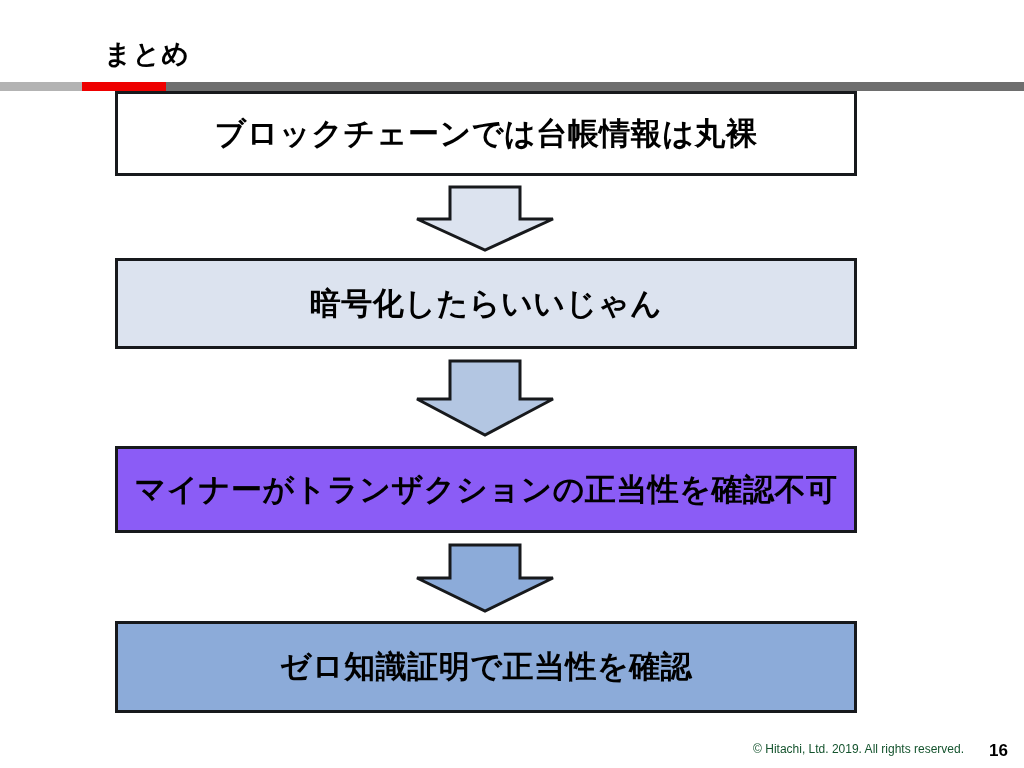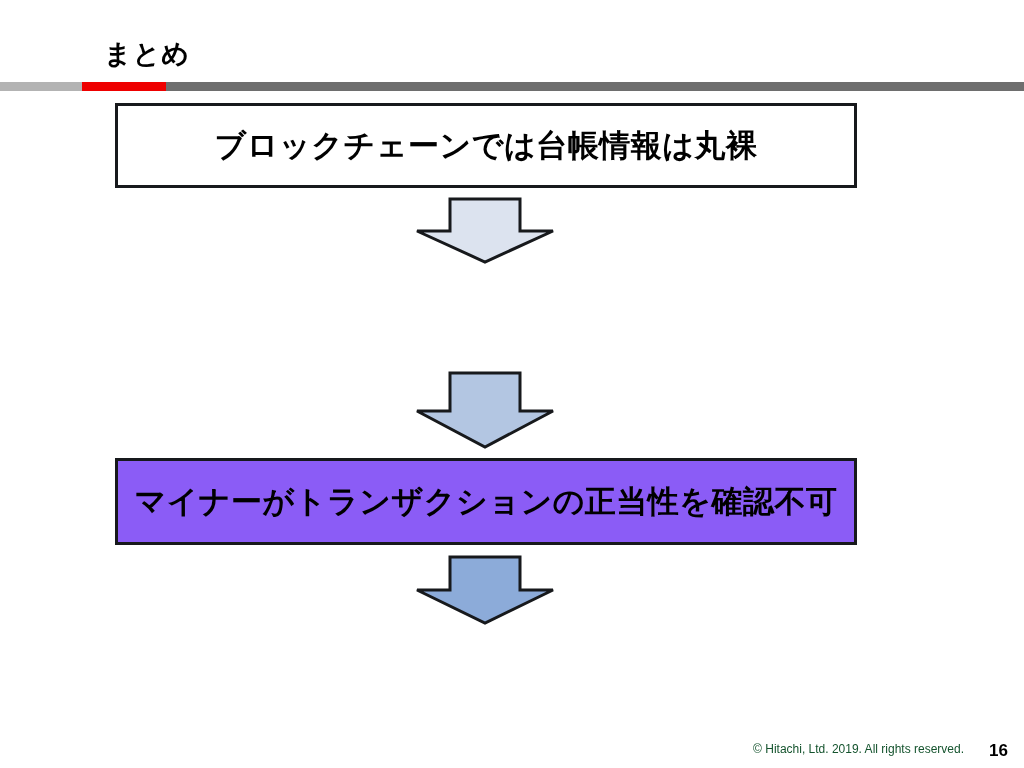--- a/index.html
+++ b/index.html
@@ -78,21 +78,21 @@
     display: flex;
   }
   .bar-seg-light { width: 82px;  height: 100%; background: #b3b3b3; }
   .bar-seg-red   { width: 84px;  height: 100%; background: #ee0000; }
   .bar-seg-dark  { flex: 1 1 auto; height: 100%; background: #6e6e6e; }
 
   
   .flow {
     position: absolute;
     left: 0;
-    top: 91px;
+    top: 79px;
     width: 1024px;
     height: 645px;
   }
   .flow-box {
     position: absolute;
     left: 115px;
     width: 742px;
     box-sizing: border-box;
     border: 3px solid #17191c;
     display: flex;
@@ -166,36 +166,42 @@
   <div class="flow-box box-1">
     <span class="box-label">ブロックチェーンでは台帳情報は丸裸</span>
   </div>
 
   <div class="flow-arrow arrow-1">
     <svg viewBox="0 0 142 67" preserveAspectRatio="none" aria-hidden="true">
       <polygon points="36,2 106,2 106,34 139,34 71,65 3,34 36,34" fill="#dce3ef" stroke="#17191c" stroke-width="3" stroke-linejoin="miter"></polygon>
     </svg>
   </div>
 
+  <div class="flow-box box-2">
+    <span class="box-label">暗号化したらいいじゃん</span>
+  </div>
 
   <div class="flow-arrow arrow-2">
     <svg viewBox="0 0 142 78" preserveAspectRatio="none" aria-hidden="true">
       <polygon points="36,2 106,2 106,40 139,40 71,76 3,40 36,40" fill="#b3c6e2" stroke="#17191c" stroke-width="3" stroke-linejoin="miter"></polygon>
     </svg>
   </div>
 
   <div class="flow-box box-3">
     <span class="box-label">マイナーがトランザクションの正当性を確認不可</span>
   </div>
 
   <div class="flow-arrow arrow-3">
     <svg viewBox="0 0 142 70" preserveAspectRatio="none" aria-hidden="true">
       <polygon points="36,2 106,2 106,35 139,35 71,68 3,35 36,35" fill="#8cabd9" stroke="#17191c" stroke-width="3" stroke-linejoin="miter"></polygon>
     </svg>
   </div>
 
+  <div class="flow-box box-4">
+    <span class="box-label">ゼロ知識証明で正当性を確認</span>
+  </div>
 
 </div>
 
 <div class="slide-footer">
   <div class="copyright">© Hitachi, Ltd. 2019. All rights reserved.</div>
   <div class="page-number">16</div>
 </div>
 
 </body></html>

